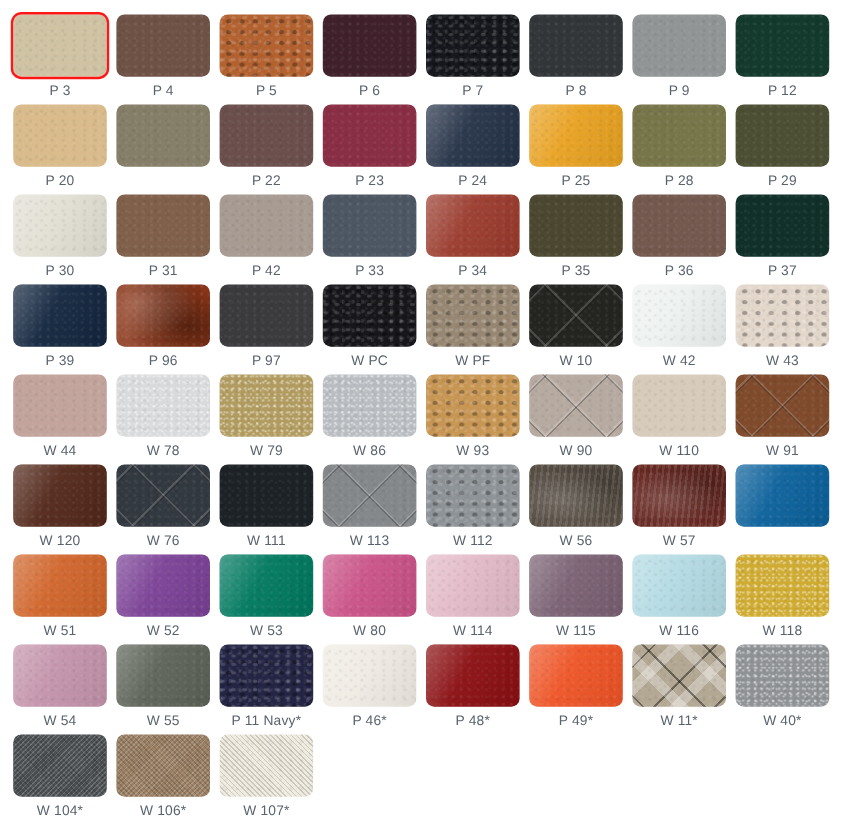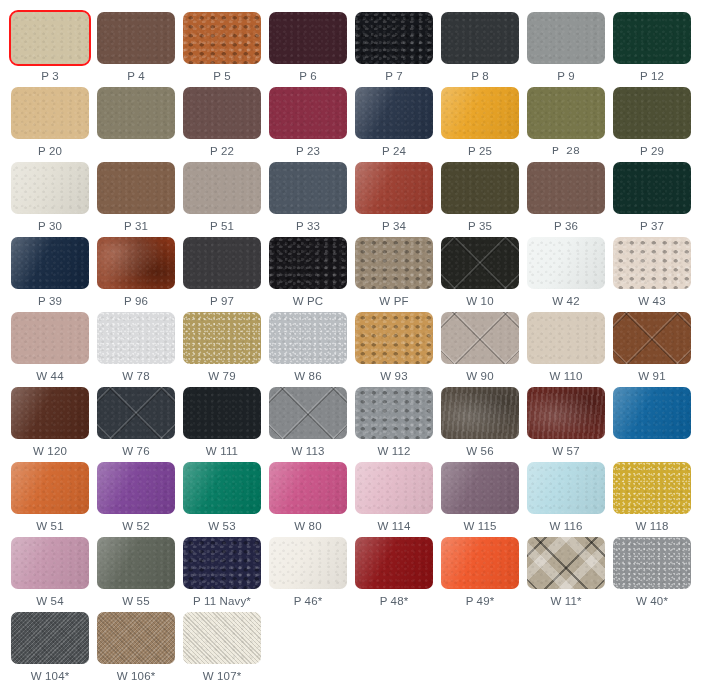--- a/index.html
+++ b/index.html
@@ -216,37 +216,37 @@
     <div class="swatch-cell">
       <div class="swatch-chip tex-gloss" style="background-color: rgb(37, 50, 71);"></div>
       <span class="swatch-label" style="color: rgb(89, 99, 110);">P 24</span>
     </div>
     <div class="swatch-cell">
       <div class="swatch-chip tex-gloss" style="background-color: rgb(233, 162, 33);"></div>
       <span class="swatch-label" style="color: rgb(89, 99, 110);">P 25</span>
     </div>
     <div class="swatch-cell">
       <div class="swatch-chip" style="background-color: rgb(119, 118, 74);"></div>
-      <span class="swatch-label" style="color: rgb(89, 99, 110); font-family: Liberation Mono, monospace;">P 28</span>
+      <span class="swatch-label" style="color: rgb(89, 99, 110);">P 28</span>
     </div>
     <div class="swatch-cell">
       <div class="swatch-chip" style="background-color: rgb(77, 79, 52);"></div>
       <span class="swatch-label" style="color: rgb(89, 99, 110);">P 29</span>
     </div>
     <div class="swatch-cell">
       <div class="swatch-chip tex-gloss" style="background-color: rgb(226, 223, 212);"></div>
       <span class="swatch-label" style="color: rgb(89, 99, 110);">P 30</span>
     </div>
     <div class="swatch-cell">
       <div class="swatch-chip" style="background-color: rgb(128, 96, 74);"></div>
       <span class="swatch-label" style="color: rgb(89, 99, 110);">P 31</span>
     </div>
     <div class="swatch-cell">
       <div class="swatch-chip" style="background-color: rgb(167, 155, 146);"></div>
-      <span class="swatch-label" style="color: rgb(89, 99, 110);">P 51</span>
+      <span class="swatch-label" style="color: rgb(89, 99, 110);">P 42</span>
     </div>
     <div class="swatch-cell">
       <div class="swatch-chip" style="background-color: rgb(77, 87, 99);"></div>
       <span class="swatch-label" style="color: rgb(89, 99, 110);">P 33</span>
     </div>
     <div class="swatch-cell">
       <div class="swatch-chip tex-gloss" style="background-color: rgb(155, 59, 45);"></div>
       <span class="swatch-label" style="color: rgb(89, 99, 110);">P 34</span>
     </div>
     <div class="swatch-cell">

